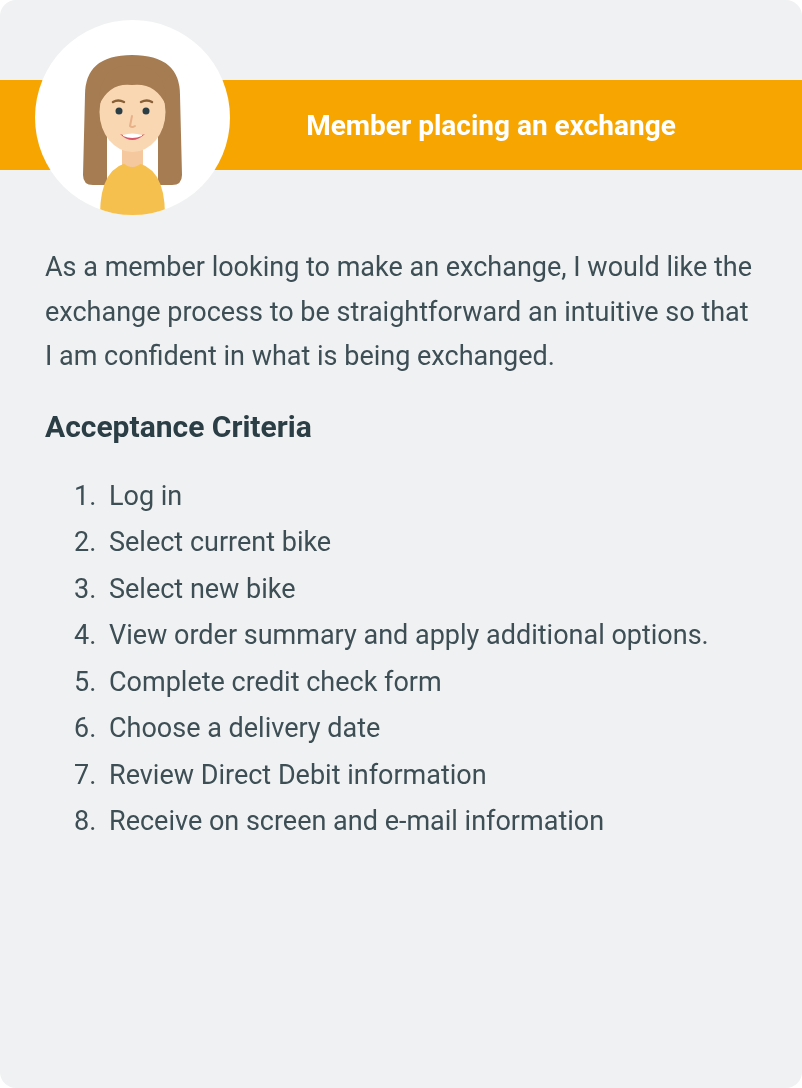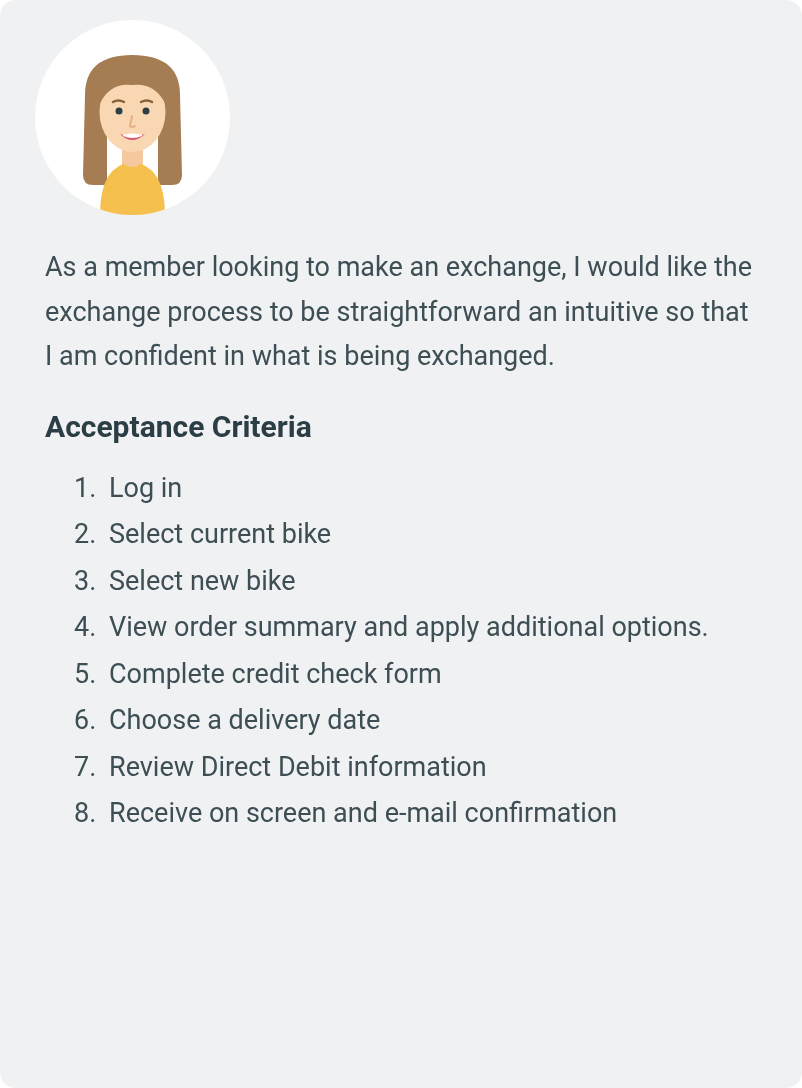--- a/index.html
+++ b/index.html
@@ -62,37 +62,40 @@
     .story-text {
       font-size: 27px;
       line-height: 1.65;
       color: #3d4e55;
       margin-bottom: 30px;
     }
     .criteria-heading {
       font-size: 30px;
       font-weight: 700;
       color: #2c3e45;
-      margin-bottom: 22px;
+      margin-bottom: 30px;
     }
     .criteria-list {
       font-size: 27px;
       line-height: 1.65;
       color: #3d4e55;
       padding-left: 58px;
     }
     .criteria-list li {
       padding-left: 6px;
       margin-bottom: 2px;
     }
   </style>
 </head>
 <body>
 
 <div class="card">
+  <div class="header-bar">
+    <div class="header-title">Member placing an exchange</div>
+  </div>
 
   <div class="avatar-circle">
     <svg width="165" height="175" viewBox="0 0 165 175">
 
       <path d="M 35 55 Q 35 15 82 15 Q 130 15 130 55 L 132 135 Q 132 145 122 145 L 108 145 L 108 90 L 57 90 L 57 145 L 43 145 Q 33 145 33 135 Z" fill="#a67c52"></path>
 
       <rect x="72" y="100" width="21" height="25" fill="#f5c89e"></rect>
 
       <ellipse cx="82.5" cy="72" rx="33" ry="40" fill="#fad7b3"></ellipse>
 
@@ -119,16 +122,16 @@
 
     <h2 class="criteria-heading">Acceptance Criteria</h2>
     <ol class="criteria-list">
       <li>Log in</li>
       <li>Select current bike</li>
       <li>Select new bike</li>
       <li>View order summary and apply additional options.</li>
       <li>Complete credit check form</li>
       <li>Choose a delivery date</li>
       <li>Review Direct Debit information</li>
-      <li>Receive on screen and e-mail confirmation</li>
+      <li>Receive on screen and e-mail information</li>
     </ol>
   </div>
 </div>
 
 </body></html>

